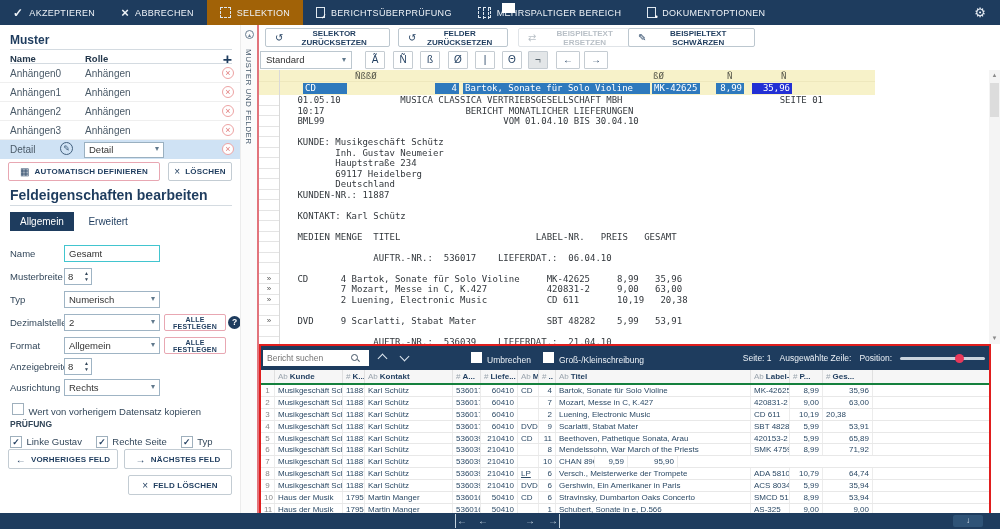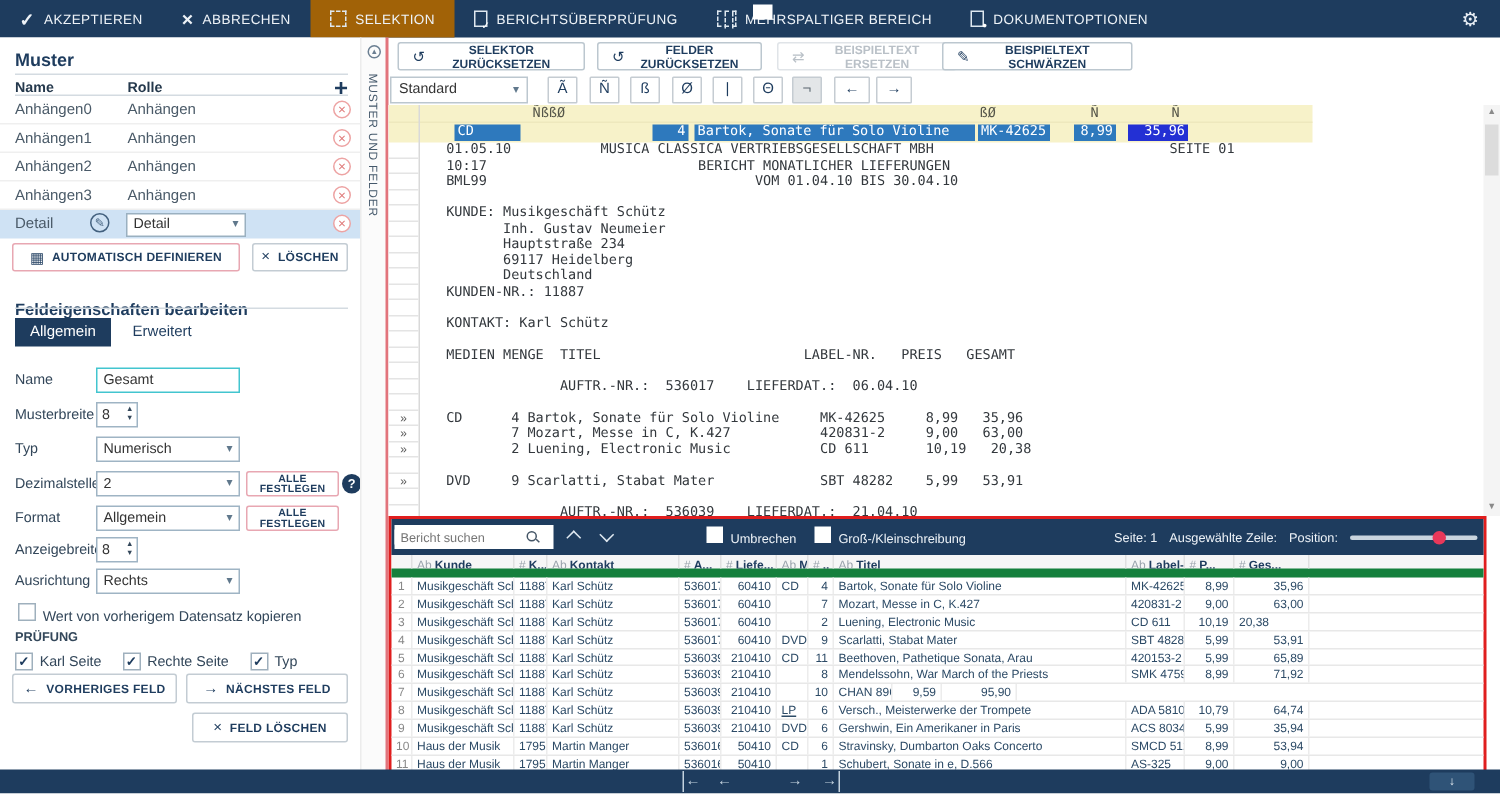--- a/index.html
+++ b/index.html
@@ -112,21 +112,21 @@
   .chev::before { content:""; position:absolute; left:4px; top:5px; width:6px; height:6px;
       border-left:1.5px solid #dfe8f0; border-top:1.5px solid #dfe8f0; }
   .chev.up::before { transform:rotate(45deg); }
   .chev.down::before { transform:rotate(225deg); top:3px; }
   .s-cb { width:11px; height:11px; background:#fff; display:inline-block; }
   .s-lbl { color:#eef3f8; font-size:8.5px; margin-left:5px; }
   #sb-right { position:absolute; right:4px; top:0; height:24px; display:flex; align-items:center; gap:8px; color:#eef3f8; font-size:8.5px; }
   #slider { position:relative; width:85px; height:3px; background:#c9d4de; border-radius:2px; }
   #slider .dot { position:absolute; left:55px; top:-3px; width:9px; height:9px; border-radius:50%; background:#e8385a; }
 
-  #tbl-head { display:flex; height:15px; background:#f6f6f6; border-bottom:6px solid #15803d; }
+  #tbl-head { display:flex; height:15px; background:#f6f6f6; border-bottom:2px solid #15803d; }
   .hcell { border-right:1px solid #e0e0e0; font-size:8px; line-height:14px; padding:0 3px;
       color:#1e3c5e; font-weight:bold; overflow:hidden; white-space:nowrap; }
   .hcell .pfx { color:#9aa4ad; font-weight:normal; margin-right:2px; }
   .trow { display:flex; height:11.9px; border-bottom:1px solid #e8e8e8; }
   .tcell { border-right:1px solid #ececec; font-size:8px; line-height:11px; padding:0 3px;
       color:#2c4a66; overflow:hidden; white-space:nowrap; }
   .tcell.num { color:#888; }
 
   
   #bottombar { left:0; top:513px; width:1000px; height:16px; background:#1e3c5e; }
@@ -208,21 +208,21 @@
 
   <button class="btn pink abs" style="left:8px;top:137px;width:152px;height:19px;">
     <span class="bic">▦</span>
     <span>AUTOMATISCH DEFINIEREN</span>
   </button>
   <button class="btn abs" style="left:168px;top:137px;width:64px;height:19px;">
     <span class="bic">×</span>
     <span>LÖSCHEN</span>
   </button>
 
-  <div class="abs ptitle" style="left:10px;top:176px;font-size:11px;">Feldeigenschaften bearbeiten</div>
+  <div class="abs ptitle" style="left:10px;top:162px;font-size:14px;">Feldeigenschaften bearbeiten</div>
   <div class="abs divider" style="left:10px;top:180px;width:222px;"></div>
 
   <div class="abs" style="left:10px;top:186px;">
     <span class="tab active">Allgemein</span>
     <span class="tab">Erweitert</span>
   </div>
 
   <div class="abs f-label" style="top:223px;">Name</div>
   <input class="abs f-input" style="top: 220px;" value="Gesamt">
 
@@ -273,21 +273,21 @@
 
   <div class="abs" style="left:12px;top:376px;">
     <span class="cb"></span>
     <span class="cb-lbl">Wert von vorherigem Datensatz kopieren</span>
   </div>
 
   <div class="abs" style="left:10px;top:394px;font-size:8.5px;font-weight:bold;color:#33475a;">PRÜFUNG</div>
   <div id="pruefung-checks" class="abs" style="left:10px;top:406px;display:flex;gap:14px;">
       <span>
      <span class="cb">✓</span>
-     <span class="cb-lbl">Karl Seite</span></span>
+     <span class="cb-lbl">Linke Gustav</span></span>
       <span>
      <span class="cb">✓</span>
      <span class="cb-lbl">Rechte Seite</span></span>
       <span>
      <span class="cb">✓</span>
      <span class="cb-lbl">Typ</span></span>
     </div>
 
   <button class="btn abs" style="left:8px;top:424px;width:110px;height:20px;">
     <span class="bic">←</span>

